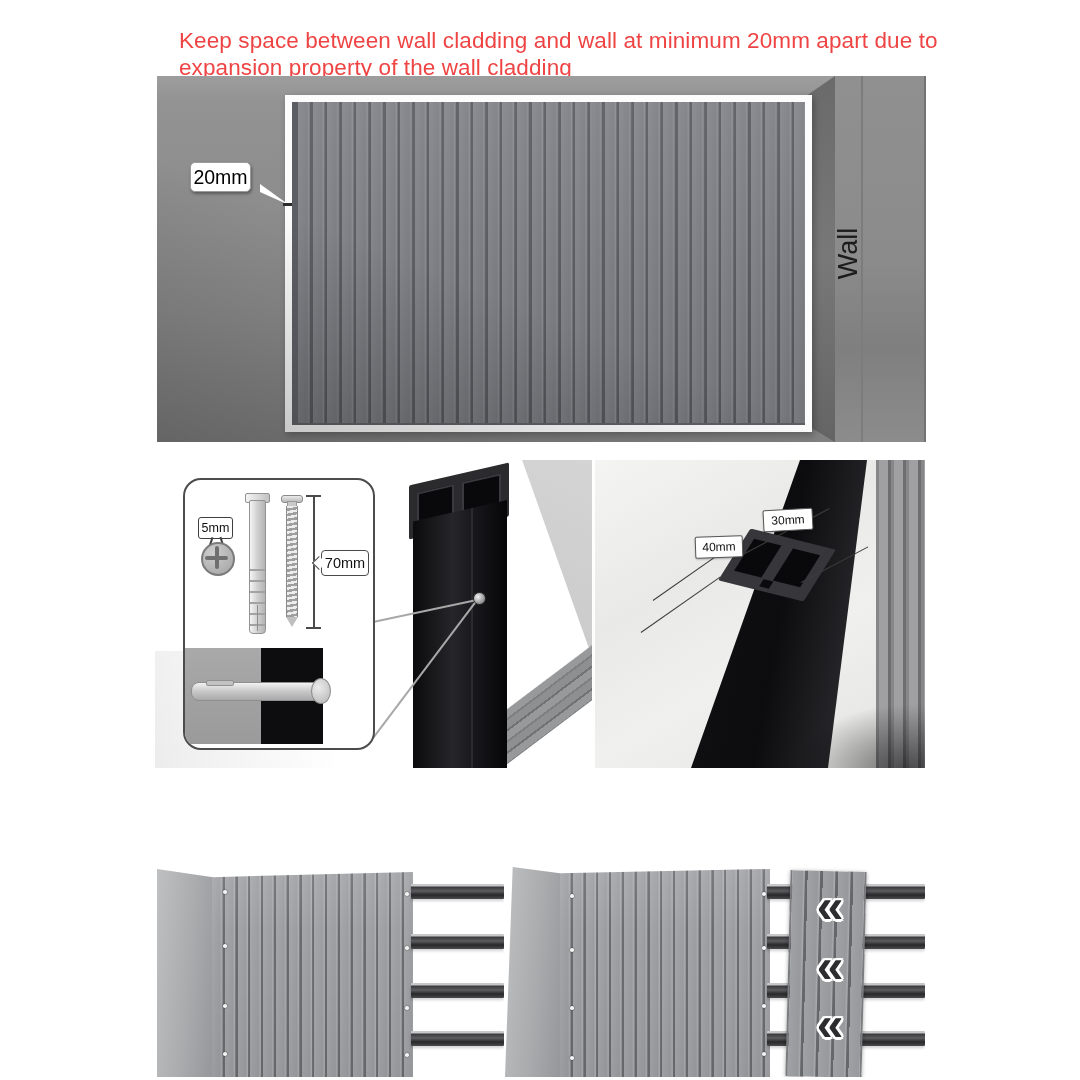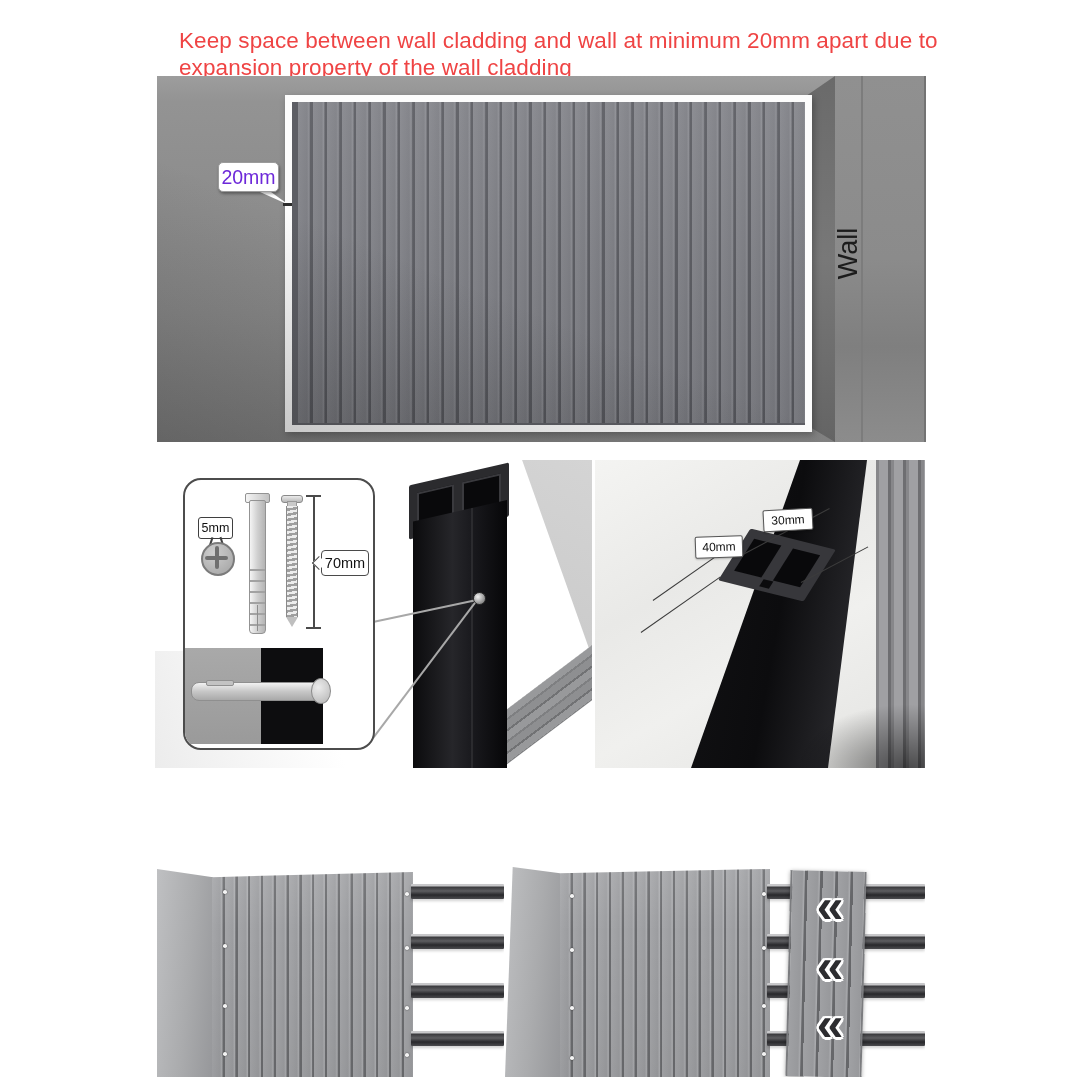--- a/index.html
+++ b/index.html
@@ -24,23 +24,23 @@
     border-right:2px solid #737373;}
   .ov-wall-vline{position:absolute;left:26px;top:0;width:2px;height:100%;background:#7c7c7c;}
   .ov-wall-text{position:absolute;left:-22px;top:162px;width:70px;text-align:center;
     transform:rotate(-90deg);font-size:27px;color:#1c1c1c;}
   .ov-frame{left:128px;top:19px;width:513px;height:323px;border:7px solid #fcfcfc;
     background:#5d5e64;box-shadow:2px 3px 7px rgba(0,0,0,.28);}
   .ov-clad{position:absolute;left:6px;top:0;right:0;bottom:2px;
     background:repeating-linear-gradient(90deg,#84858b 0px,#7c7d83 9px,#8a8b91 11px,#595a60 12.5px,#595a60 14.6px);}
   .ov-clad::after{content:"";position:absolute;inset:0;
     background:linear-gradient(180deg,rgba(255,255,255,.07),rgba(0,0,0,.08));}
-  .gap-callout{left:61px;top:86px;width:59px;height:28px;background:#fff;
+  .gap-callout{left:33px;top:86px;width:59px;height:28px;background:#fff;
     border:1.5px solid #9b9b9b;border-radius:5px;display:flex;align-items:center;justify-content:center;
-    font-size:19.5px;color:#6d28d9;box-shadow:1px 2px 3px rgba(0,0,0,.35);z-index:3;}
+    font-size:19.5px;color:#000000;box-shadow:1px 2px 3px rgba(0,0,0,.35);z-index:3;}
   .gap-pointer{left:103px;top:108px;width:29px;height:21px;background:#fff;
     clip-path:polygon(0 0,100% 100%,0 38%);z-index:2;}
   .gap-tick{left:126px;top:127px;width:9px;height:2.5px;background:#2c2c2c;z-index:4;}
 
   
   .fig-fx{left:155px;top:460px;width:437px;height:308px;background:#ffffff;overflow:hidden;}
   .fx-wedge{inset:0;clip-path:polygon(84% 0,100% 0,100% 64%);
     background:linear-gradient(205deg,#d4d4d4,#bdbdbd);}
   .fx-floor{left:0;bottom:0;width:70%;height:38%;
     background:linear-gradient(70deg,#ececec 0%,rgba(236,236,236,0) 55%);}

